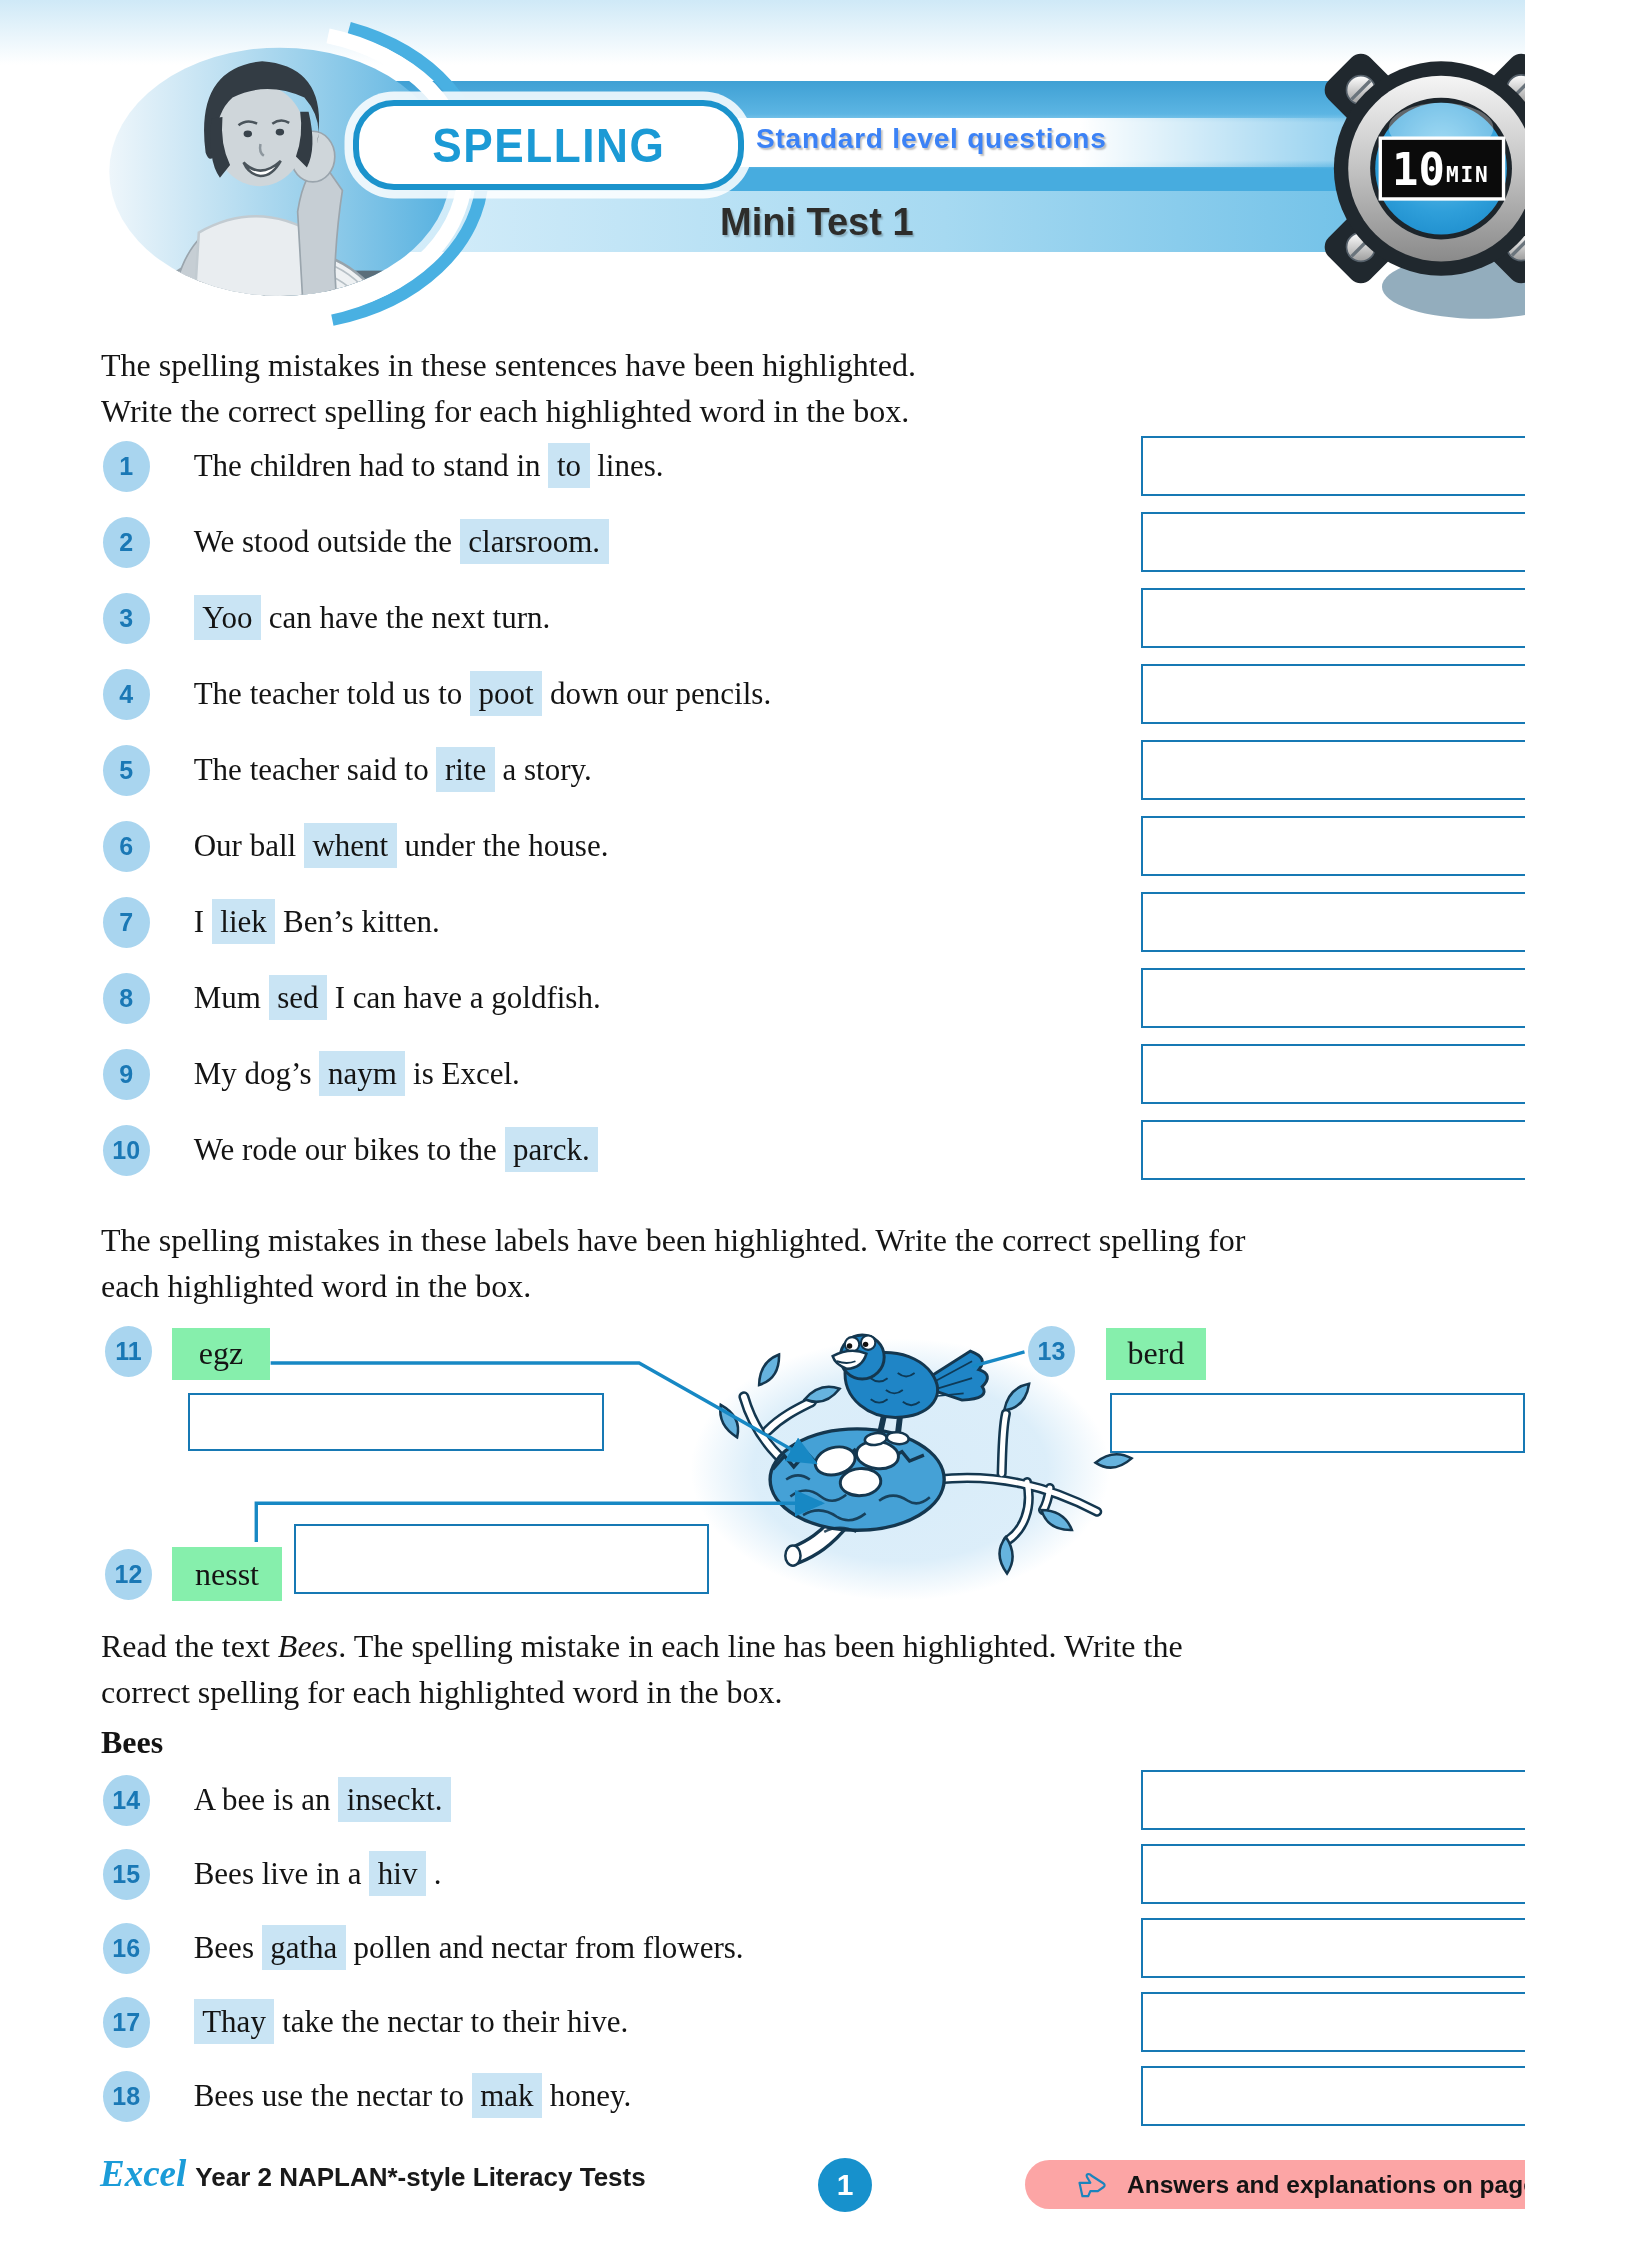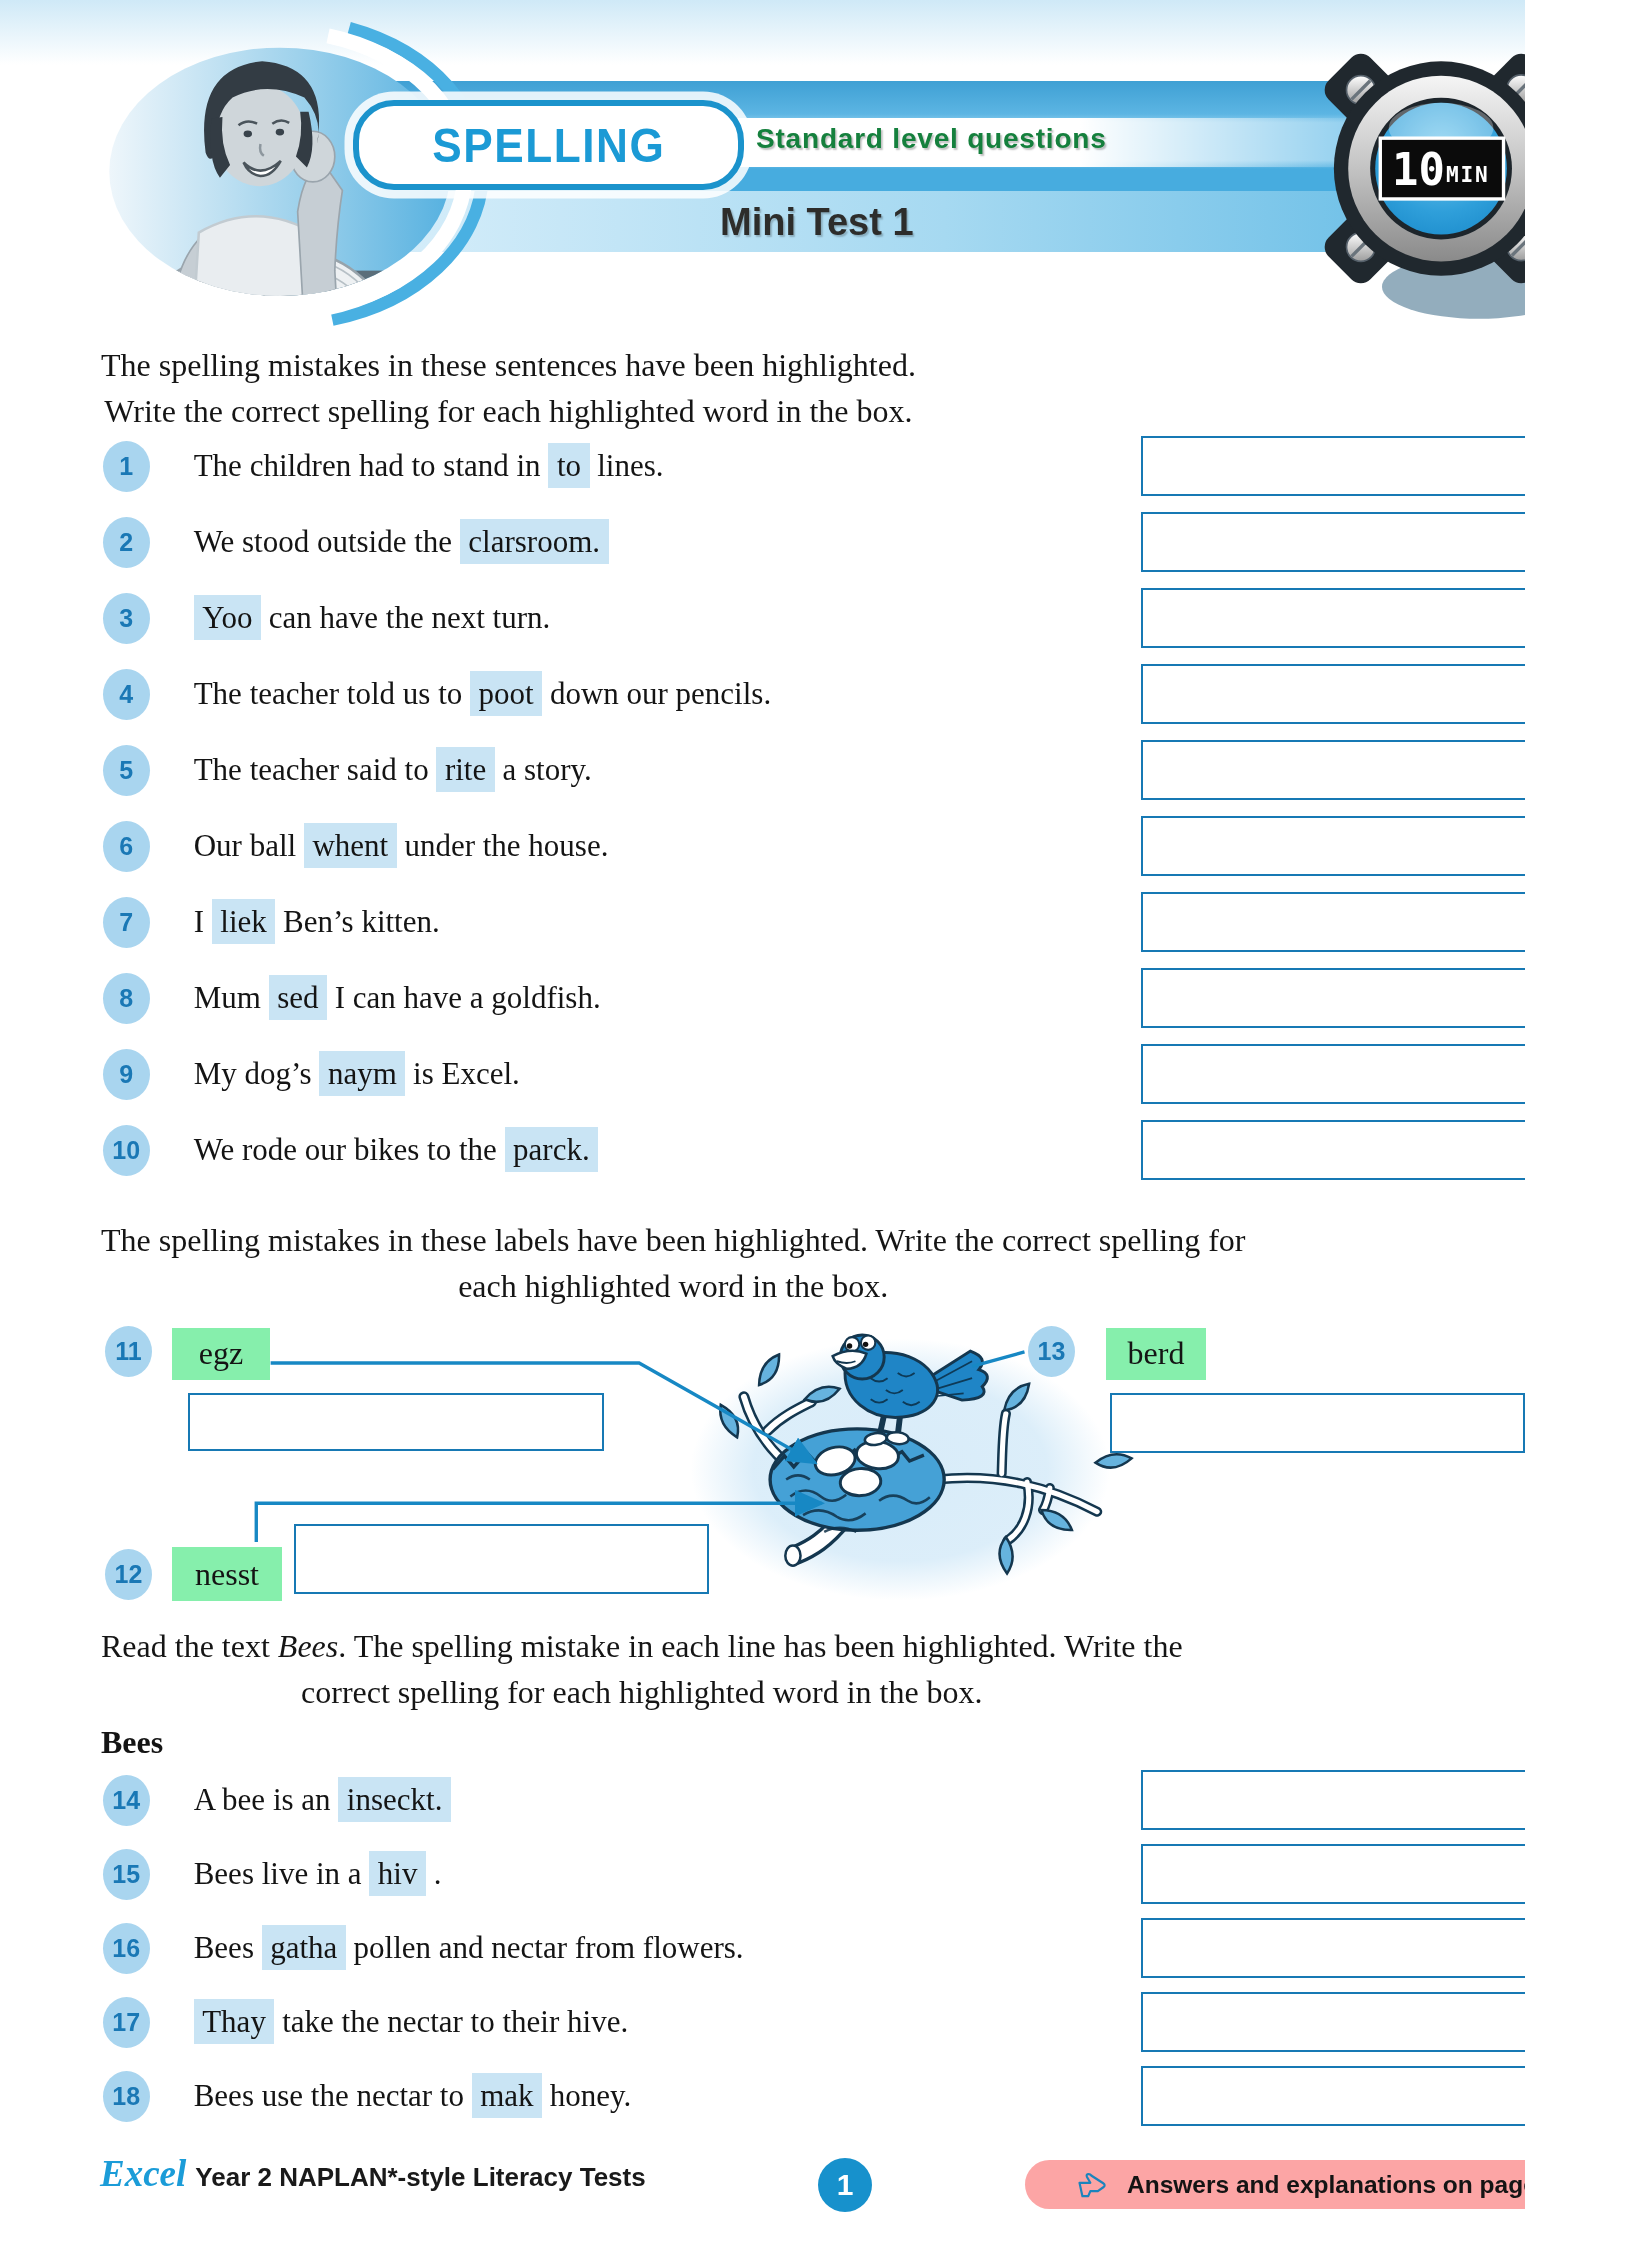--- a/index.html
+++ b/index.html
@@ -1,34 +1,34 @@
 <!DOCTYPE html>
 <html style="font-size:13.5px"><head>
 <meta charset="utf-8">
 <style>
   html,body{margin:0;padding:0;background:#fff;}
   .page{position:relative;width:1525px;height:2250px;background:#ffffff;overflow:hidden;
-        font-family:"Liberation Serif",serif;color:#141414;text-align:center;}
+        font-family:"Liberation Serif",serif;color:#141414;}
 
   
   .top-wash{position:absolute;left:0;top:0;width:1645px;height:81px;
             background:linear-gradient(180deg,#cfe9f7 0%,#ffffff 80%);}
   .band-main{position:absolute;left:203px;top:81px;width:1442px;height:110px;
              background:linear-gradient(180deg,#3fa0d4 0%,#5cb5e3 30%,#8ccdee 38%,#8ccdee 72%,#47acdf 80%,#47acdf 100%);}
   .band-strip{position:absolute;left:727px;top:118px;width:642px;height:49px;border-radius:8.5px;
               background:linear-gradient(90deg,#ffffff 0%,#ffffff 55%,rgba(255,255,255,0) 100%);}
   .band-mini{position:absolute;left:372px;top:191px;width:1273px;height:61px;border-radius:30px 0 0 30px;
              background:linear-gradient(90deg,#d7eefa 0%,#a6d9f1 45%,#4fb2e2 100%);}
   .pill{position:absolute;left:353px;top:100px;width:379px;height:78px;background:#ffffff;
         border:6px solid #1b93cc;border-radius:41px;box-shadow:0 0 0 8.5px rgba(255,255,255,0.85);
         display:flex;align-items:center;justify-content:center;}
   .pill span{font-family:"Liberation Sans",sans-serif;font-weight:bold;font-size:48px;color:#1b9ad5;
              letter-spacing:1.7px;transform:scaleX(.92);}
   .std-label{position:absolute;left:756px;top:123px;font-family:"Liberation Sans",sans-serif;
-             font-weight:bold;font-size:28px;color:#15803d;letter-spacing:0.8px;
+             font-weight:bold;font-size:28px;color:#3b82f6;letter-spacing:0.8px;
              text-shadow:1.7px 1.7px 1.7px rgba(0,0,0,0.25);}
   .mini-title{position:absolute;left:720px;top:201px;font-family:"Liberation Sans",sans-serif;
               font-weight:bold;font-size:38px;color:#2d2d2b;text-shadow:1.7px 1.7px 1.7px rgba(0,0,0,0.22);}
   .photo-svg{position:absolute;left:51px;top:17px;}
   .timer-svg{position:absolute;left:1306px;top:25px;}
   .timer-num{font-family:"DejaVu Sans Mono",monospace;font-weight:bold;font-size:52px;fill:#ffffff;}
   .timer-unit{font-family:"DejaVu Sans Mono",monospace;font-weight:bold;font-size:25px;fill:#ffffff;letter-spacing:2px;}
 
   
   .intro{position:absolute;left:101px;font-size:32px;line-height:46px;color:#151515;}

